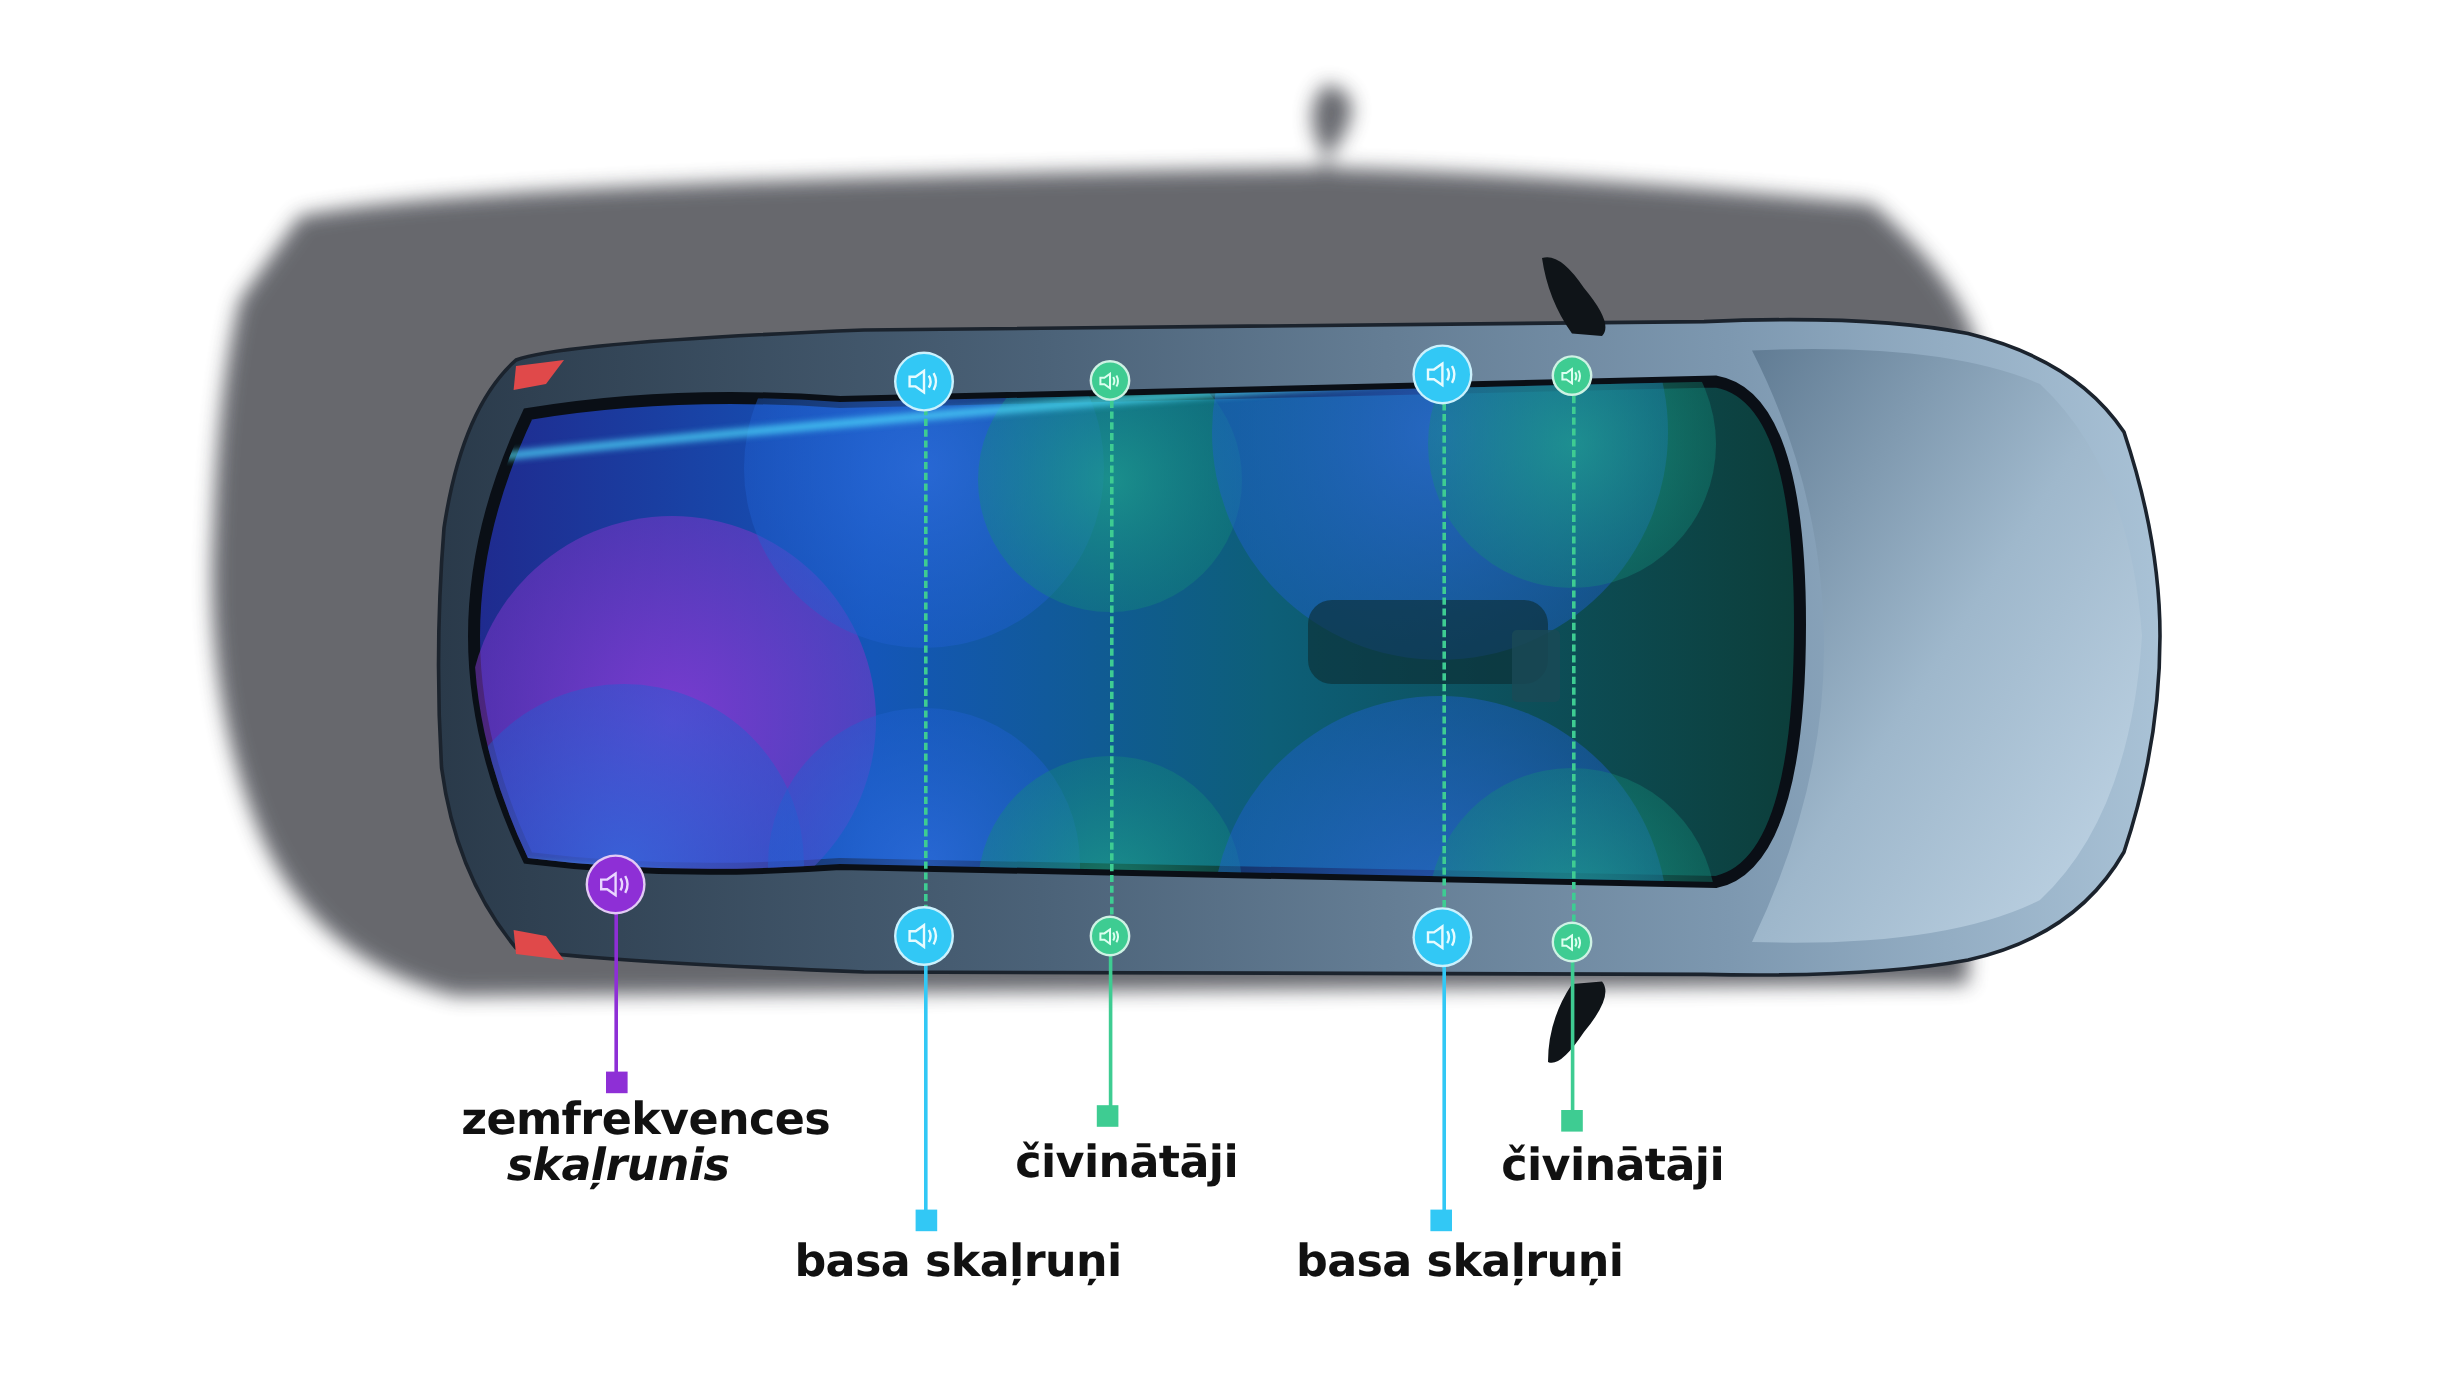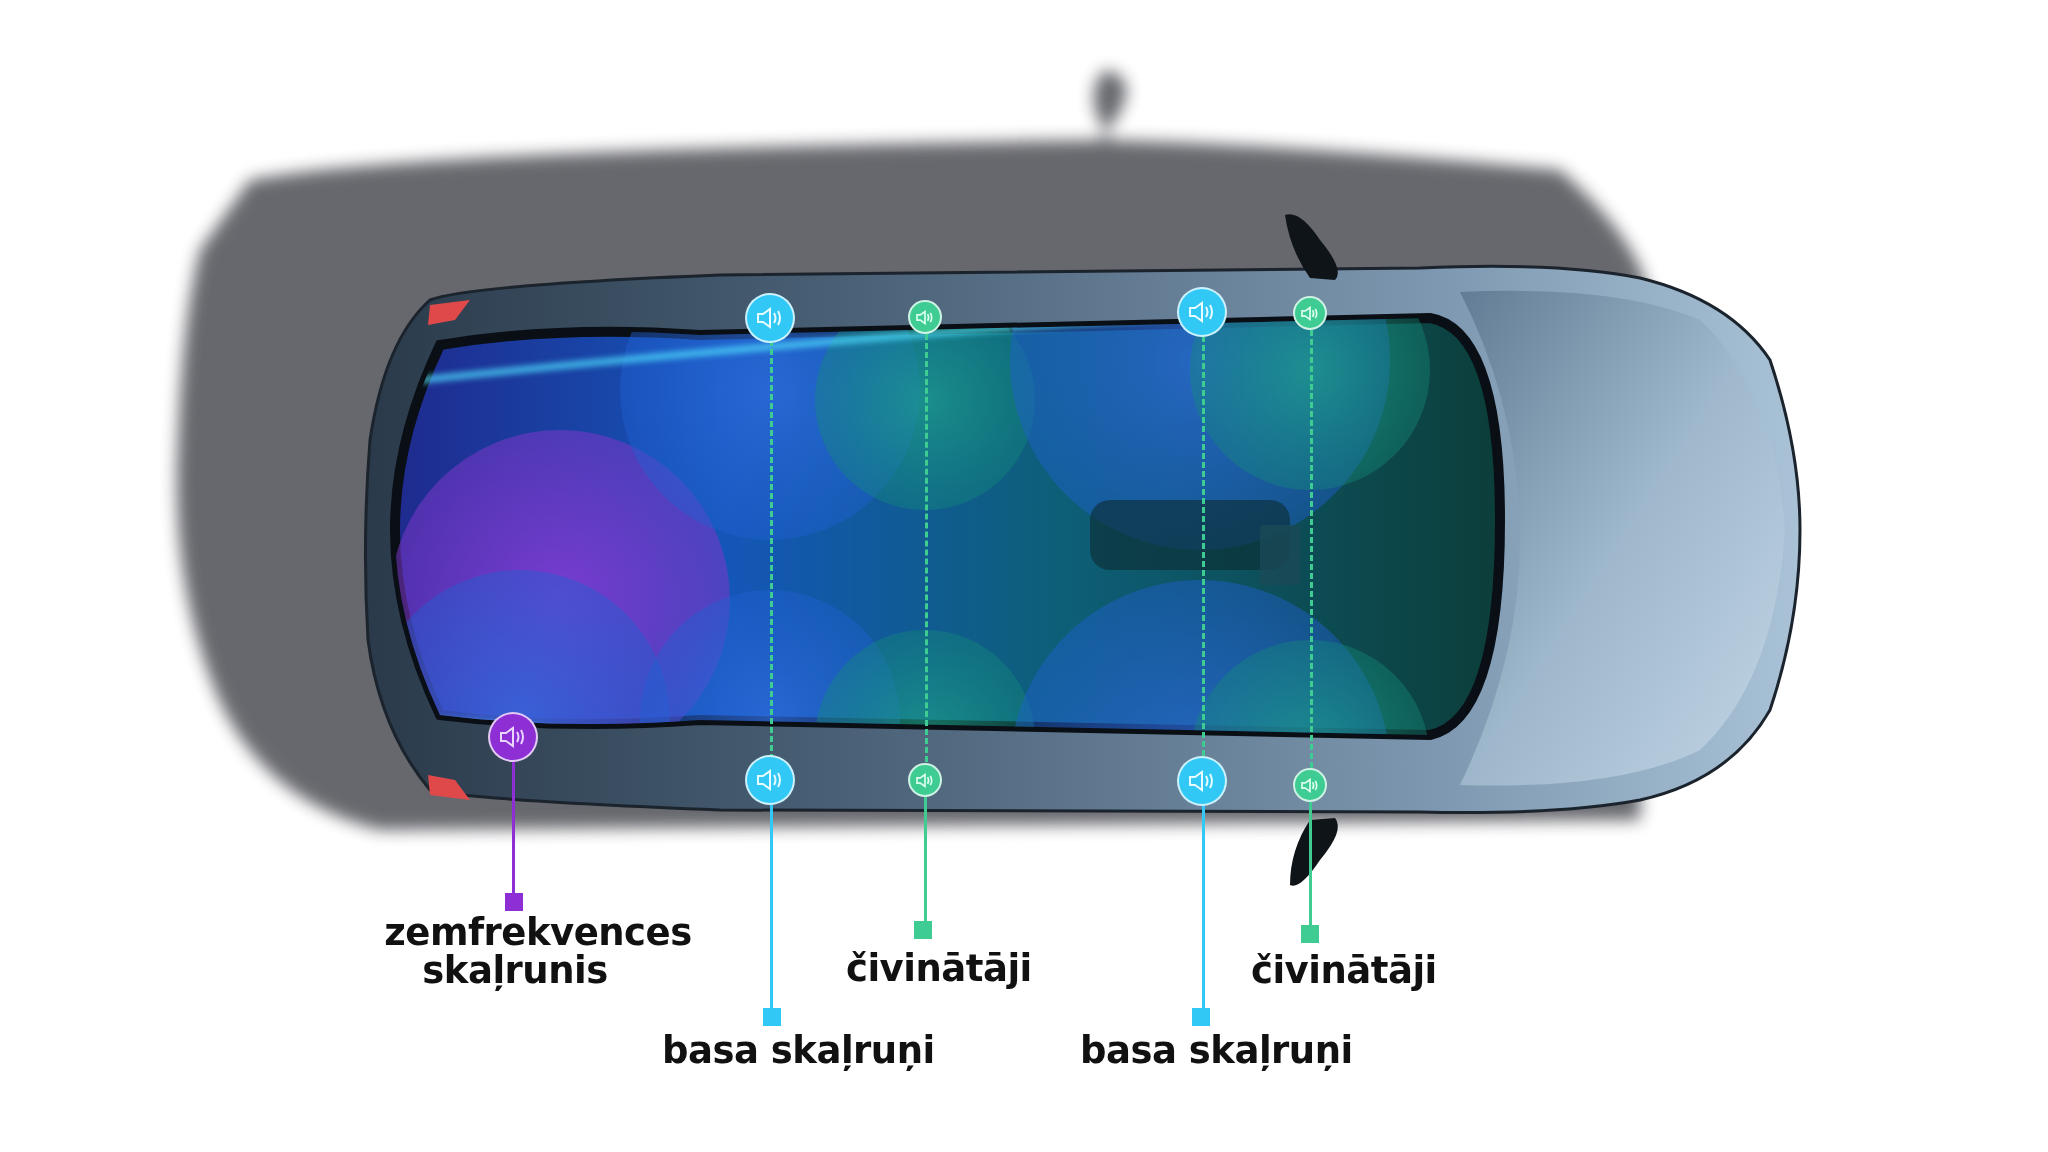--- a/index.html
+++ b/index.html
@@ -175,21 +175,21 @@
 
   <div class="speaker" style="left:1293px;top:768px;width:34px;height:34px;background:#3ecc92;">
     <svg width="20" height="15" viewBox="0 0 30 22">
         <path d="M3 7 H8 L15 2 V20 L8 15 H3 Z" fill="none" stroke="#dcfff0" stroke-width="2.5"></path>
         <path d="M19 6 Q22 11 19 16 M23 4 Q27 11 23 18" fill="none" stroke="#dcfff0" stroke-width="2.5"></path>
       </svg>
   </div>
 
   <div class="label center" style="left:368px;top:914px;width:340px;">
     <div>zemfrekvences</div>
-    <div style="margin-left:-46px;">skaļrunis</div>
+    <div style="margin-left:-46px;font-style:italic;">skaļrunis</div>
   </div>
 
   <div class="label" style="left:662px;top:1032px;">basa skaļruņi</div>
   <div class="label" style="left:846px;top:950px;">čivinātāji</div>
   <div class="label" style="left:1080px;top:1032px;">basa skaļruņi</div>
   <div class="label" style="left:1251px;top:952px;">čivinātāji</div>
 
 </div>
 
 </body></html>

